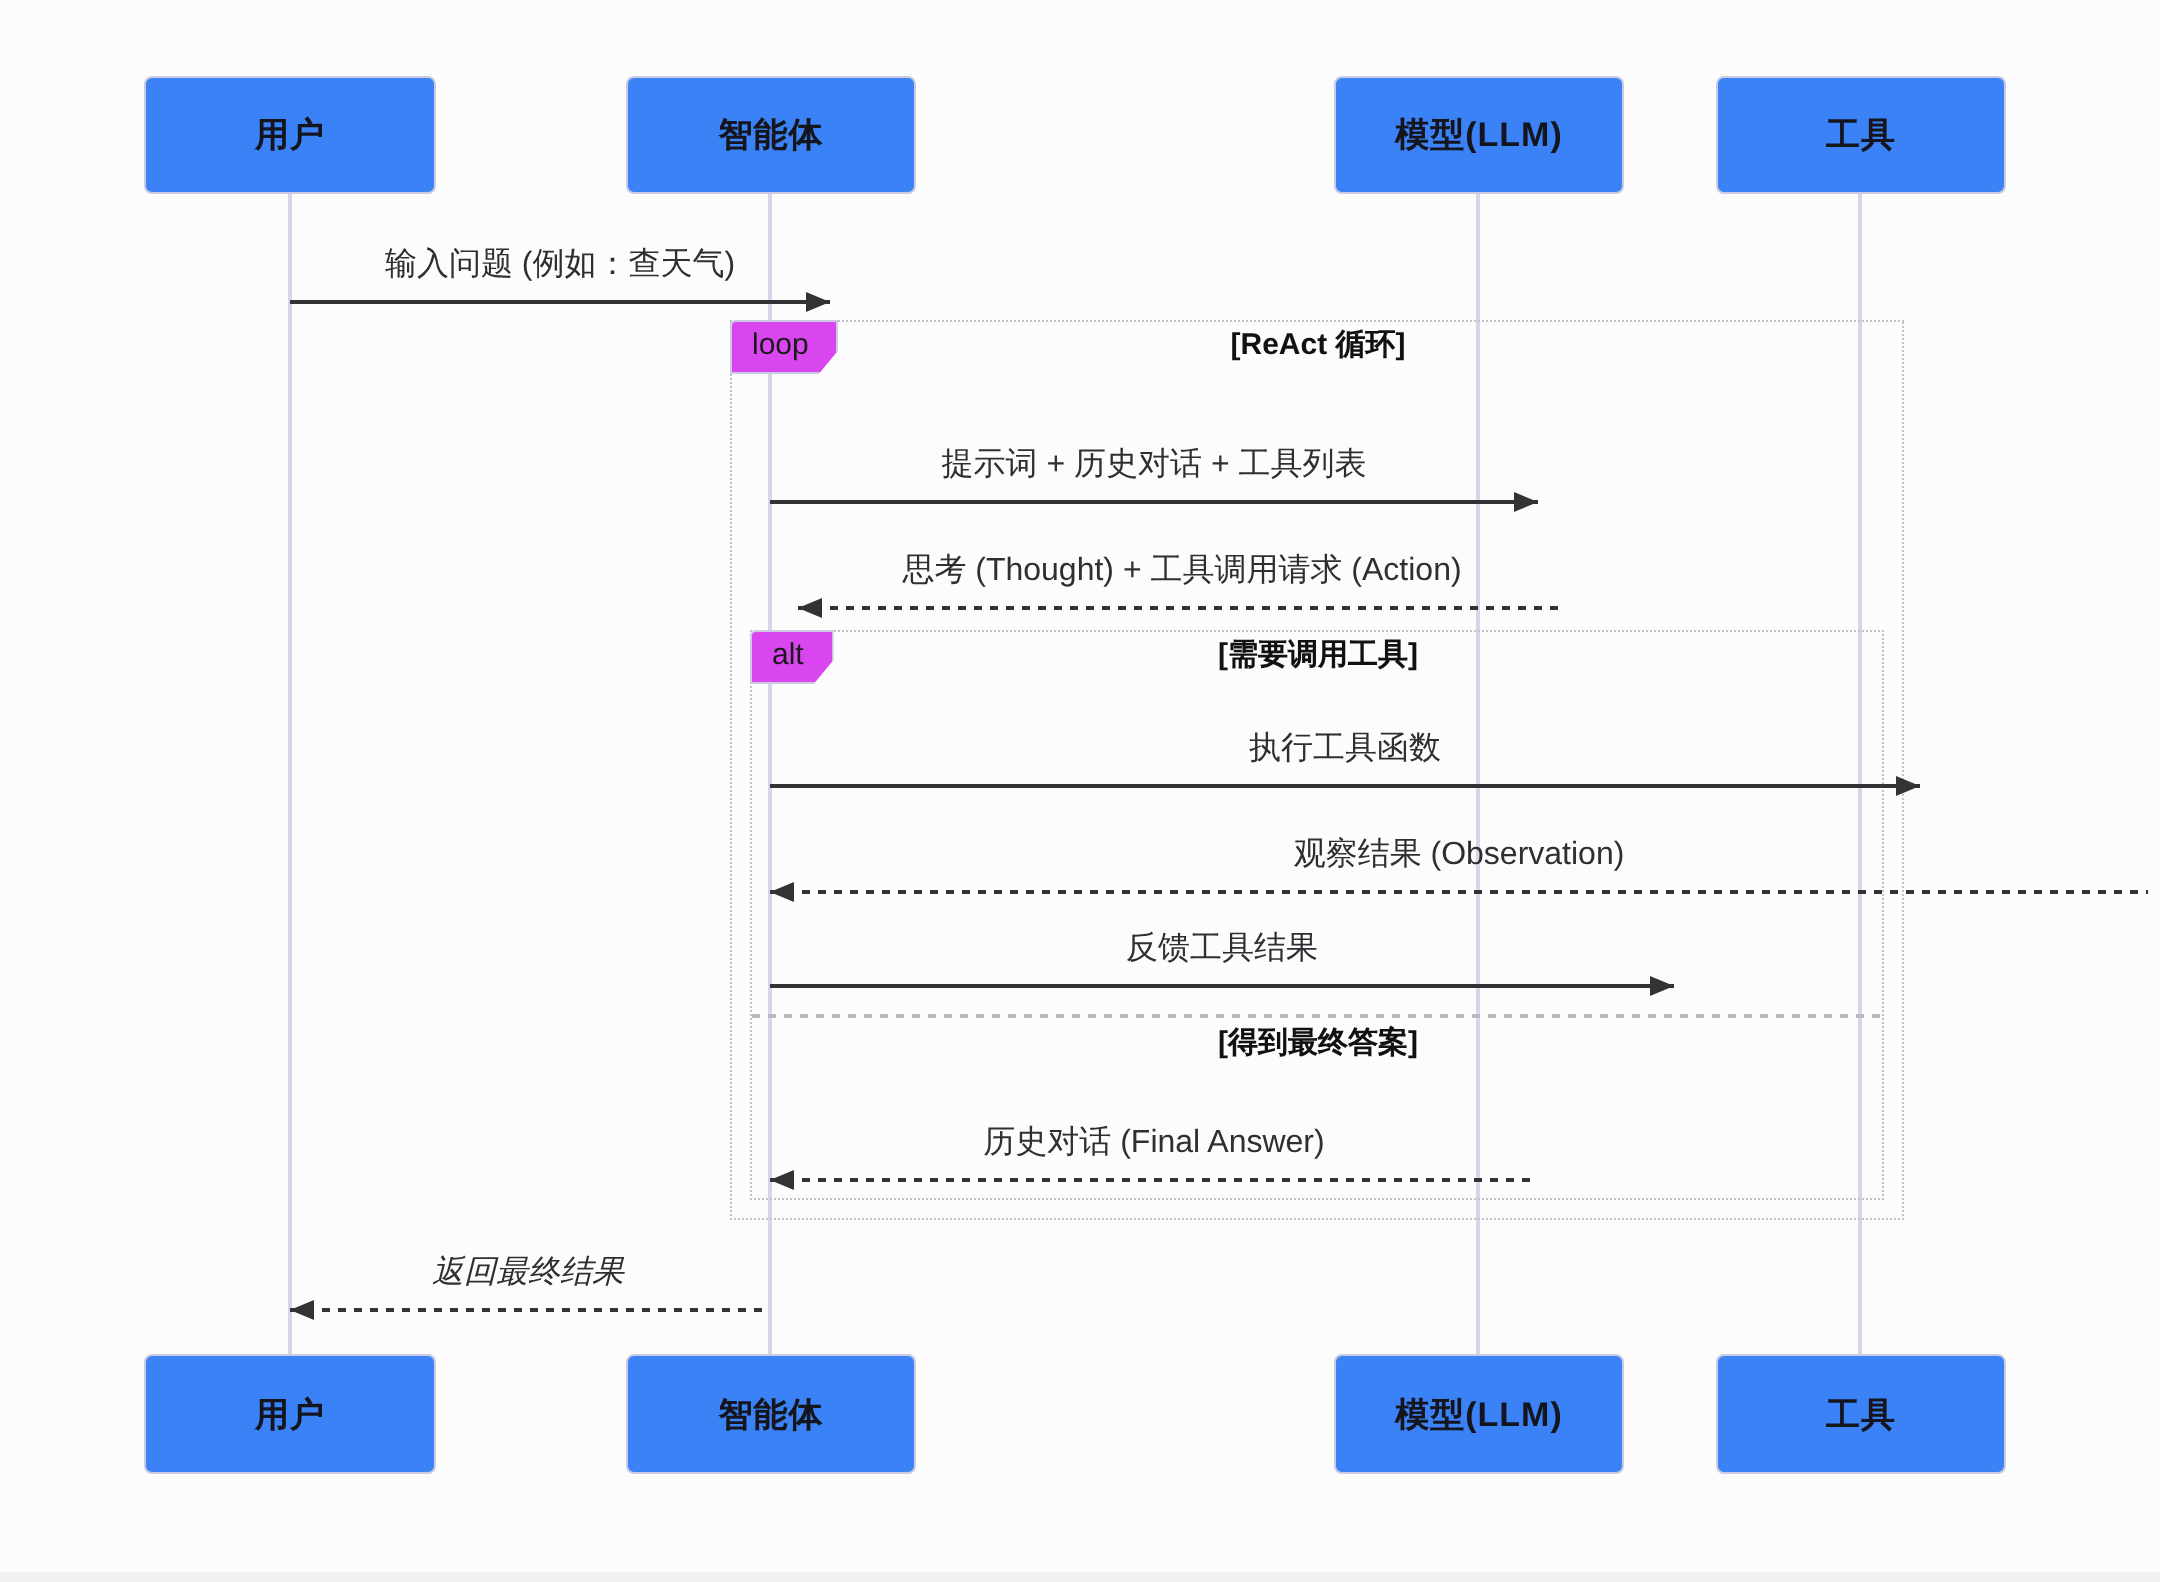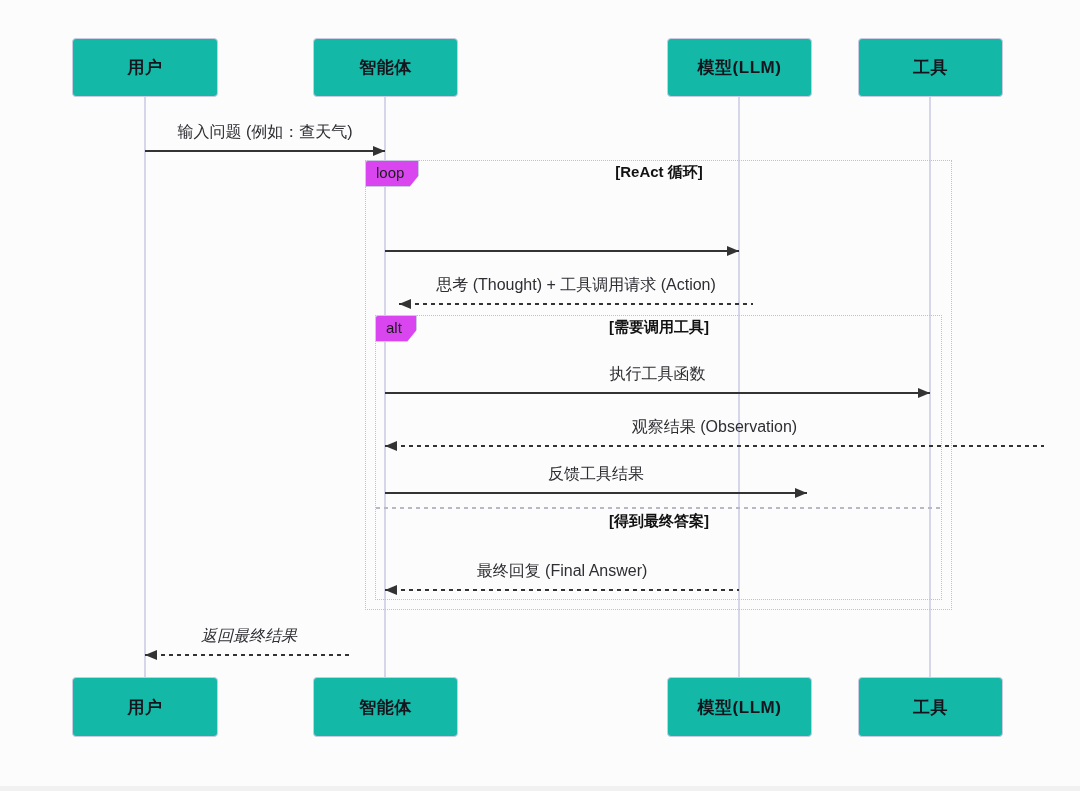--- a/index.html
+++ b/index.html
@@ -16,21 +16,21 @@
   }
   
   .lifeline {
     position: absolute;
     width: 2px;
     background: #D6D6EA;
   }
   
   .actor-box {
     position: absolute;
-    background: #14b8a6;
+    background: #3b82f6;
     border: 1px solid #CACAE2;
     border-radius: 4px;
     box-sizing: border-box;
     display: flex;
     align-items: center;
     justify-content: center;
     font-size: 17px;
     font-weight: 600;
     color: #15151d;
     letter-spacing: 0.5px;
@@ -61,21 +61,21 @@
     font-weight: 700;
     color: #111;
     white-space: nowrap;
   }
   .divider {
     position: absolute;
     height: 2px;
     background: repeating-linear-gradient(90deg, #B8B8C6 0 4px, transparent 4px 8px);
   }
   
-  .msg { position: absolute; height: 36px; }
+  .msg { position: absolute; height: 36px; padding-left: 30px; }
   .msg-text {
     position: absolute;
     left: 0; right: 0; top: 0;
     text-align: center;
     font-size: 16px;
     color: #2e2e33;
     white-space: nowrap;
   }
   .msg-line {
     position: absolute;
@@ -121,20 +121,21 @@
   <div class="divider" style="left:376px; top:507px; width:565px;"></div>
   <div class="frame-cond" style="left:659px; top:512px;">[得到最终答案]</div>
 
   <div class="msg" style="left:145px; top:122px; width:240px;">
     <div class="msg-text">输入问题 (例如：查天气)</div>
     <div class="msg-line solid"></div>
     <div class="head right"></div>
   </div>
 
   <div class="msg" style="left:385px; top:222px; width:354px;">
+    <div class="msg-text">提示词 + 历史对话 + 工具列表</div>
     <div class="msg-line solid"></div>
     <div class="head right"></div>
   </div>
 
   <div class="msg" style="left:399px; top:275px; width:354px;">
     <div class="msg-text">思考 (Thought) + 工具调用请求 (Action)</div>
     <div class="msg-line dashed"></div>
     <div class="head left"></div>
   </div>
 
@@ -150,21 +151,21 @@
     <div class="head left"></div>
   </div>
 
   <div class="msg" style="left:385px; top:464px; width:422px;">
     <div class="msg-text">反馈工具结果</div>
     <div class="msg-line solid"></div>
     <div class="head right"></div>
   </div>
 
   <div class="msg" style="left:385px; top:561px; width:354px;">
-    <div class="msg-text">最终回复 (Final Answer)</div>
+    <div class="msg-text">历史对话 (Final Answer)</div>
     <div class="msg-line dashed"></div>
     <div class="head left"></div>
   </div>
 
   <div class="msg" style="left:145px; top:626px; width:208px;font-style:italic;">
     <div class="msg-text">返回最终结果</div>
     <div class="msg-line dashed"></div>
     <div class="head left"></div>
   </div>
 

